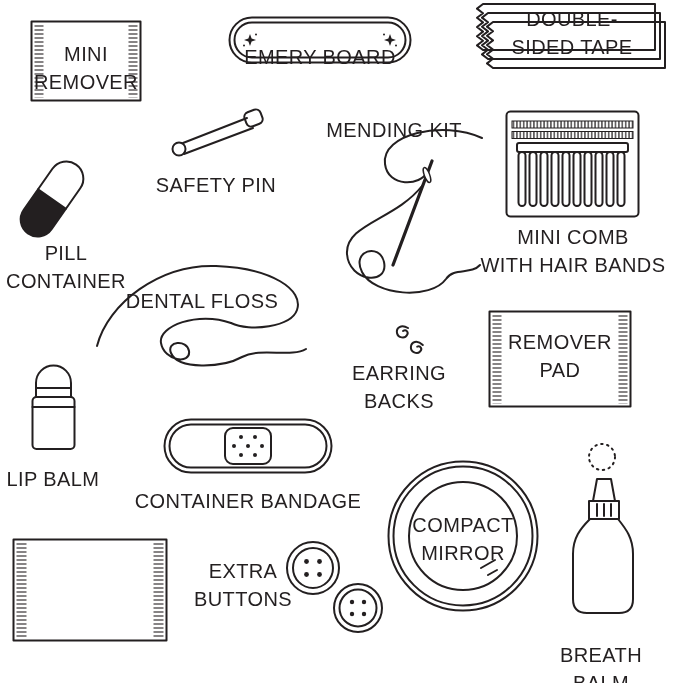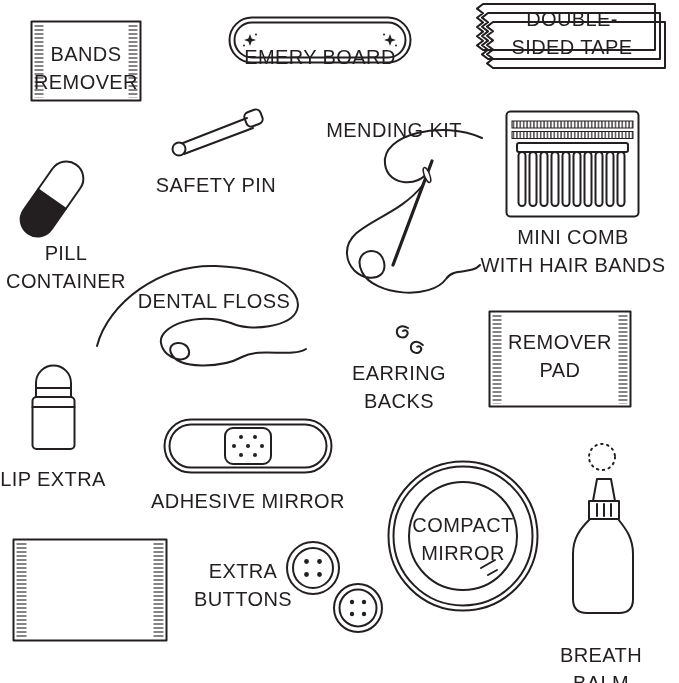--- a/index.html
+++ b/index.html
@@ -37,21 +37,21 @@
     </defs>
   </svg>
 
   <div class="item" style="left:30px;top:20px">
     <svg width="112" height="82">
       <rect x="1.5" y="1.5" width="109" height="79" class="s" stroke-width="2.2"></rect>
       <rect x="4.5" y="4.5" width="9" height="73" fill="url(#crimpH)"></rect>
       <rect x="98.5" y="4.5" width="9" height="73" fill="url(#crimpH)"></rect>
     </svg>
     <div class="label" style="left:56px;top:21px">
-      <div>BANDS</div>
+      <div>MINI</div>
       <div>REMOVER</div>
     </div>
   </div>
 
   <div class="item" style="left:228px;top:16px">
     <svg width="184" height="48">
       <rect x="1.5" y="1.5" width="181" height="45" rx="22.5" class="s" stroke-width="2.2"></rect>
       <rect x="6.5" y="6.5" width="171" height="35" rx="17.5" class="s" stroke-width="1.3"></rect>
       <g transform="translate(22,24)">
         <path d="M0,-6 L1.6,-1.6 L6,0 L1.6,1.6 L0,6 L-1.6,1.6 L-6,0 L-1.6,-1.6 Z" class="fillink"></path>
@@ -148,21 +148,21 @@
       <div>MINI COMB</div>
       <div>WITH HAIR BANDS</div>
     </div>
   </div>
 
   <div class="item" style="left:90px;top:248px">
     <svg width="225" height="122">
       <path d="M7,98 C18,55 70,16 126,18 C182,20 214,42 207,62 C201,79 160,84 141,75" class="s" stroke-width="1.7"></path>
       <path d="M141,75 C108,63 68,78 71,95 C74,113 101,117 99,103 C97,91 76,93 81,105 C88,122 132,120 152,109 C171,99 201,110 216,101" class="s" stroke-width="1.7"></path>
     </svg>
-    <div class="label" style="left:124px;top:40px">
+    <div class="label" style="left:112px;top:40px">
       <div>DENTAL FLOSS</div>
     </div>
   </div>
 
   <div class="item" style="left:388px;top:323px">
     <svg width="48" height="38">
       <g transform="translate(8,2)">
         <path d="M12,3 C5,-1 0,3 1,8 C2,13 9,14 11,10 C13,7 10,4 7,6" class="s" stroke-width="1.6"></path>
       </g>
       <g transform="translate(24,16) rotate(15)">
@@ -188,41 +188,41 @@
   </div>
 
   <div class="item" style="left:27px;top:358px">
     <svg width="54" height="96">
       <path d="M9,30 V25 A17.5 17.5 0 0 1 44,25 V30" class="s"></path>
       <rect x="9" y="30" width="35" height="9" class="s" stroke-width="1.8"></rect>
       <rect x="5.5" y="39" width="42" height="52" rx="4" class="s" stroke-width="2.2"></rect>
       <line x1="5.5" y1="49" x2="47.5" y2="49" class="s" stroke-width="1.4"></line>
     </svg>
     <div class="label" style="left:26px;top:108px">
-      <div>LIP EXTRA</div>
+      <div>LIP BALM</div>
     </div>
   </div>
 
   <div class="item" style="left:163px;top:418px">
     <svg width="170" height="56">
       <rect x="1.5" y="1.5" width="167" height="53" rx="26.5" class="s" stroke-width="2.2"></rect>
       <rect x="6.5" y="6.5" width="157" height="43" rx="21.5" class="s" stroke-width="1.3"></rect>
       <rect x="62" y="10" width="46" height="36" rx="8" class="s" stroke-width="1.8"></rect>
       <g class="fillink">
         <circle cx="78" cy="19" r="2"></circle>
           <circle cx="92" cy="19" r="2"></circle>
         <circle cx="71" cy="28" r="2"></circle>
           <circle cx="85" cy="28" r="2"></circle>
           <circle cx="99" cy="28" r="2"></circle>
         <circle cx="78" cy="37" r="2"></circle>
           <circle cx="92" cy="37" r="2"></circle>
       </g>
     </svg>
     <div class="label" style="left:85px;top:70px">
-      <div>ADHESIVE MIRROR</div>
+      <div>CONTAINER BANDAGE</div>
     </div>
   </div>
 
   <div class="item" style="left:385px;top:458px">
     <svg width="156" height="156">
       <circle cx="78" cy="78" r="74.5" class="s" stroke-width="2.2"></circle>
       <circle cx="78" cy="78" r="69.5" class="s" stroke-width="1.3"></circle>
       <circle cx="78" cy="78" r="54" class="s" stroke-width="2"></circle>
       <g>
         <line x1="96" y1="110" x2="110" y2="102" class="s" stroke-width="1.5"></line>

